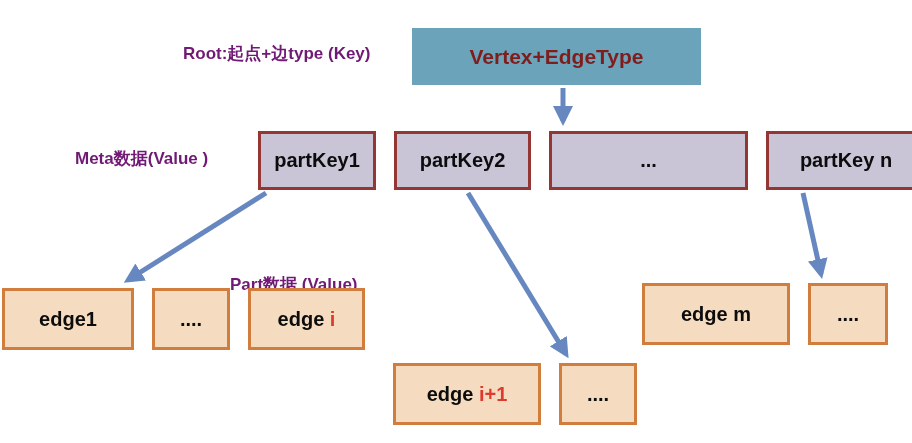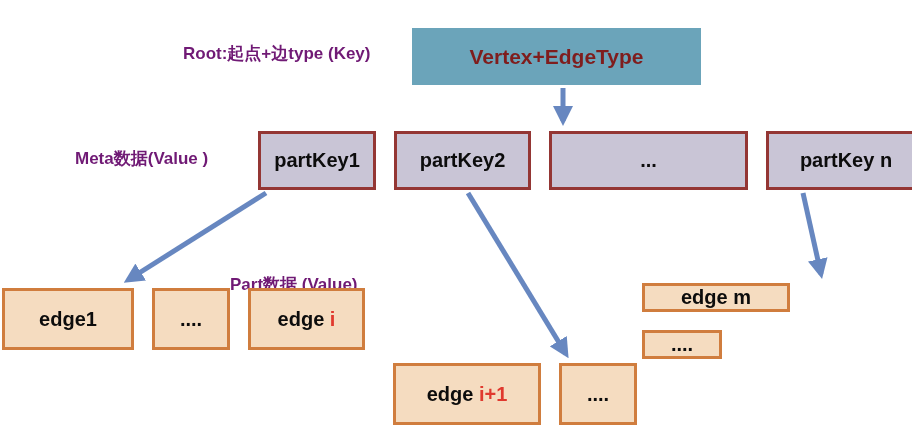--- a/index.html
+++ b/index.html
@@ -116,18 +116,18 @@
     <div class="cell" style="width:132px;"><span>edge1</span><span class="hl"></span></div>
     <div class="cell" style="width:78px;"><span>....</span><span class="hl"></span></div>
     <div class="cell" style="width:117px;"><span>edge </span><span class="hl">i</span></div>
   </div>
 
   <div class="row edge-row" style="left:393px; top:363px;">
     <div class="cell" style="width:148px;"><span>edge </span><span class="hl">i+1</span></div>
     <div class="cell" style="width:78px;"><span>....</span><span class="hl"></span></div>
   </div>
 
-  <div class="row edge-row" style="left:642px; top:283px;flex-direction:column;">
+  <div class="row edge-row" style="left:642px; top:283px;">
     <div class="cell" style="width:148px;"><span>edge m</span><span class="hl"></span></div>
     <div class="cell" style="width:80px;"><span>....</span><span class="hl"></span></div>
   </div>
 
 </div>
 
 </body></html>

